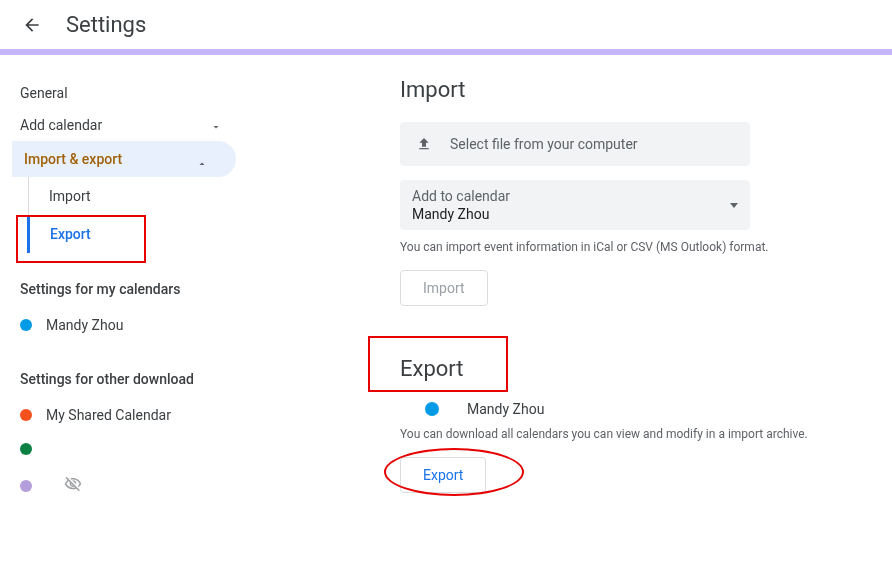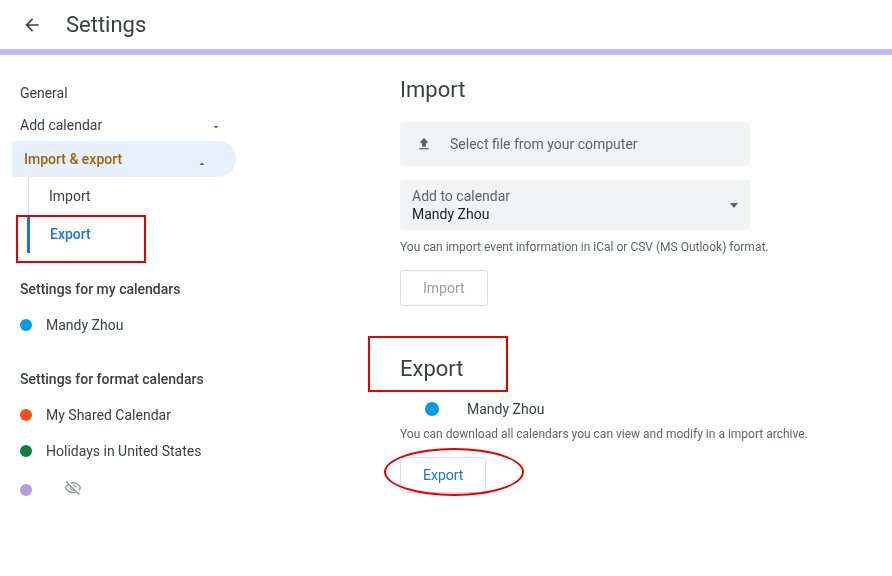--- a/index.html
+++ b/index.html
@@ -83,28 +83,27 @@
       <div class="sub-item active">Export</div>
       <div class="red-box" style="left:-13px;top:38px;width:130px;height:48px;"></div>
     </div>
 
     <div class="section-heading">Settings for my calendars</div>
     <div class="cal-item">
       <span class="cal-dot" style="background:#039be5;"></span>
       <span>Mandy Zhou</span>
     </div>
 
-    <div class="section-heading">Settings for format calendars</div>
+    <div class="section-heading">Settings for other download</div>
     <div class="cal-item">
       <span class="cal-dot" style="background:#f4511e;"></span>
       <span>My Shared Calendar</span>
     </div>
     <div class="cal-item">
       <span class="cal-dot" style="background:#0b8043;"></span>
-      <span>Holidays in United States</span>
     </div>
     <div class="cal-item">
       <span class="cal-dot" style="background:#b39ddb;"></span>
       <span class="eye"><svg width="18" height="18" viewBox="0 0 24 24" fill="#5f6368">
             <path d="M12 6c3.79 0 7.17 2.13 8.82 5.5-.59 1.22-1.42 2.27-2.41 3.12l1.41 1.41c1.39-1.23 2.49-2.77 3.18-4.53C21.27 7.11 17 4 12 4c-1.27 0-2.49.2-3.64.57l1.65 1.65C10.66 6.09 11.32 6 12 6zm-1.07 1.14L13 9.21c.57.25 1.03.71 1.28 1.28l2.07 2.07c.08-.34.14-.7.14-1.07C16.5 9.01 14.48 7 12 7c-.37 0-.72.05-1.07.14zM2.01 3.87l2.68 2.68C3.06 7.83 1.77 9.53 1 11.5 2.73 15.89 7 19 12 19c1.52 0 2.98-.29 4.32-.82l3.42 3.42 1.41-1.41L3.42 2.45 2.01 3.87zm7.5 7.5l2.61 2.61c-.04.01-.08.02-.12.02-1.38 0-2.5-1.12-2.5-2.5 0-.05.01-.08.01-.13zm-3.4-3.4l1.75 1.75c-.23.55-.36 1.15-.36 1.78 0 2.48 2.02 4.5 4.5 4.5.63 0 1.23-.13 1.77-.36l.98.98c-.88.24-1.8.38-2.75.38-3.79 0-7.17-2.13-8.82-5.5.7-1.43 1.72-2.61 2.93-3.53z"></path>
           </svg></span>
     </div>
   </div>
 
   <div class="main">

